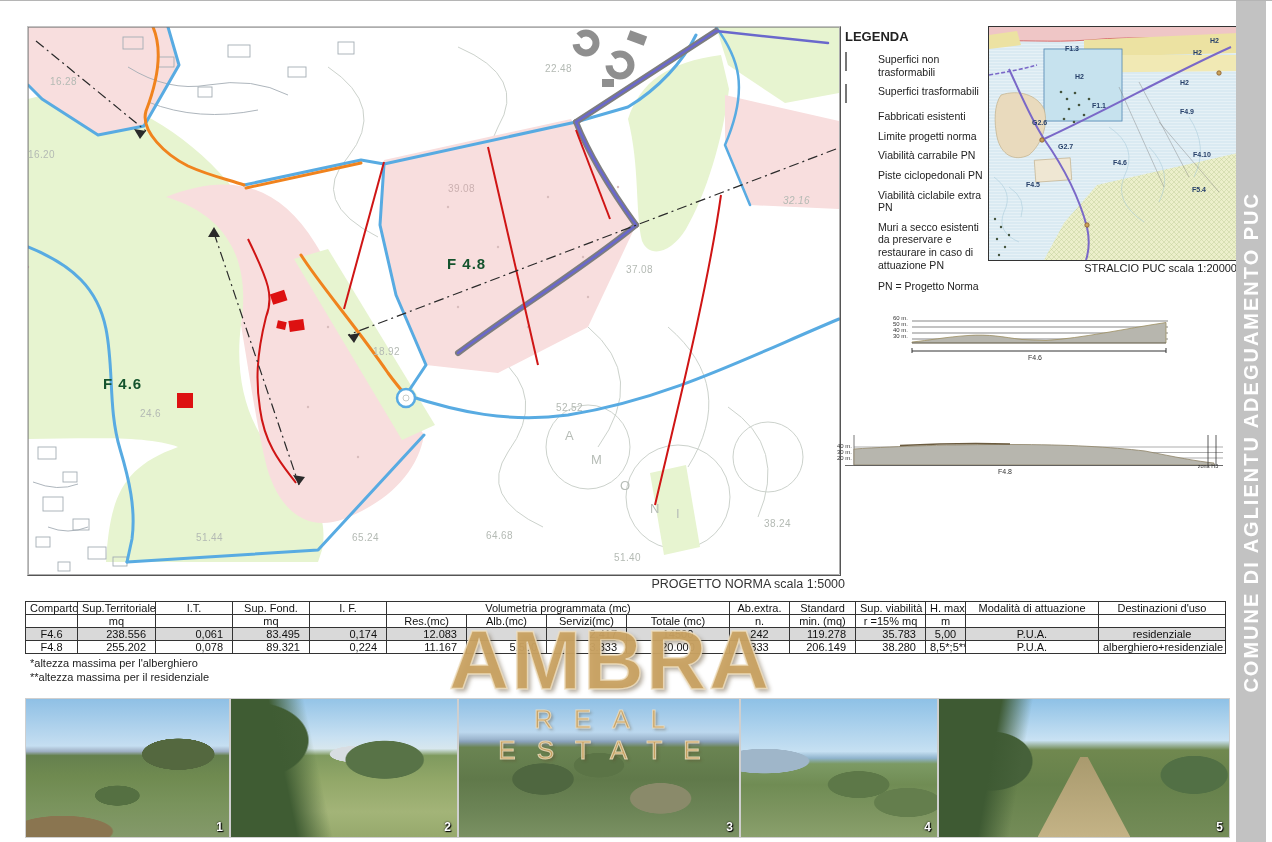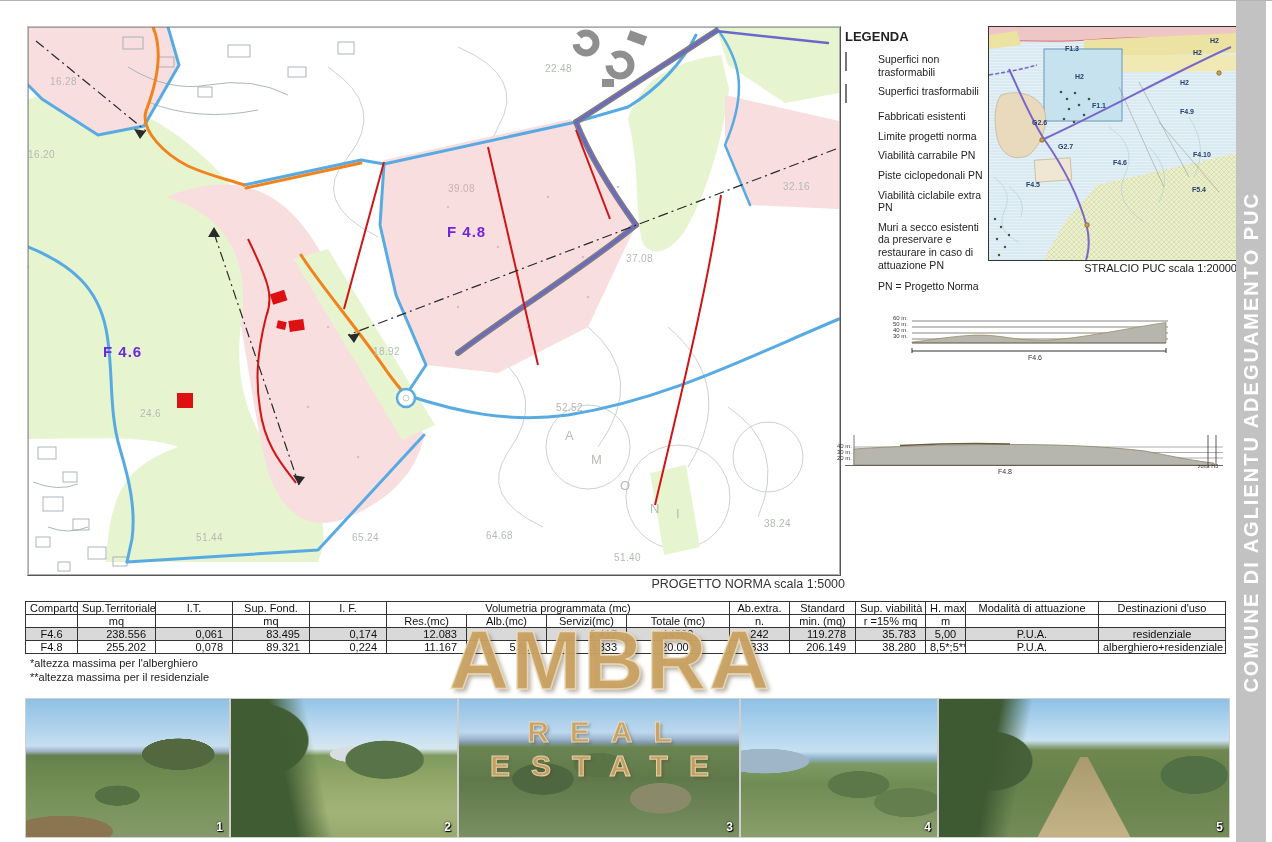--- a/index.html
+++ b/index.html
@@ -4,21 +4,21 @@
 <style>
   html,body{margin:0;padding:0;background:#e9e9e9;}
   .page{position:relative;width:1272px;height:842px;background:#fff;overflow:hidden;
         font-family:"Liberation Sans",sans-serif;border-top:1px solid #b5b5b5;border-bottom:3px solid #4a4a4a;}
   
   .map-frame{position:absolute;left:27px;top:25px;width:812px;height:548px;
              border:1px solid #555;border-top-color:#c2c2c2;border-left-color:#c2c2c2;background:#fff;}
   .map-frame svg{display:block;}
   .map-caption{position:absolute;left:560px;top:576px;width:285px;text-align:right;
                font-size:12.5px;color:#333;}
-  .zlabel{position:absolute;font-size:15px;font-weight:bold;color:#6d28d9;letter-spacing:1px;}
+  .zlabel{position:absolute;font-size:15px;font-weight:bold;color:#14532d;letter-spacing:1px;margin-top:32px;}
   .mlabel{position:absolute;font-size:10px;color:#b4bab4;letter-spacing:.4px;white-space:nowrap;}
   .mlabel.pinkish{color:#cbb0b0;}
   .llabel{position:absolute;font-size:13px;color:#b7bdb7;}
   
   .legend{position:absolute;left:845px;top:28px;width:148px;color:#222;}
   .legend-title{font-size:13px;font-weight:bold;margin-bottom:9px;}
   .litem{display:flex;align-items:flex-start;margin-bottom:7px;}
   .lico{width:26px;flex:0 0 26px;margin-right:7px;}
   .litem .txt{font-size:10.5px;line-height:1.2;}
   .sw{width:20px;height:13px;border:1px solid #777;}
@@ -47,21 +47,21 @@
                   font-weight:normal;overflow:hidden;white-space:nowrap;}
   .datatable thead th{text-align:center;}
   .datatable td.num{text-align:right;padding-right:9px;}
   .datatable td.ctr{text-align:center;}
   .datatable tr.shaded td{background:#d9d9d9;}
   .notes{position:absolute;left:30px;top:656px;font-size:11px;color:#222;line-height:1.25;}
   
   .watermark{position:absolute;left:415px;top:620px;width:390px;text-align:center;z-index:60;pointer-events:none;}
   .wm1{font-size:84px;font-weight:bold;line-height:.95;letter-spacing:2px;color:rgba(201,162,98,.95);
        -webkit-text-stroke:1.5px rgba(240,225,195,.8);text-shadow:3px 3px 4px rgba(90,70,40,.45);}
-  .wm2{font-size:30px;font-weight:bold;letter-spacing:21px;margin-top:14px;color:rgba(201,162,98,.95);
+  .wm2{font-size:26px;font-weight:normal;letter-spacing:21px;margin-top:3px;color:rgba(201,162,98,.95);
        -webkit-text-stroke:1px rgba(240,225,195,.8);text-shadow:2px 2px 3px rgba(90,70,40,.45);}
   
   .photo{position:absolute;top:697px;height:138px;border:1px solid #cfcfcf;z-index:1;}
   .photo .num{position:absolute;right:6px;bottom:3px;color:#fff;font-weight:bold;font-size:12px;
               text-shadow:0 0 2px #000,1px 1px 1px #000;}
   .p1{background:
       radial-gradient(60px 26px at 75% 40%,#54683f 0 60%,transparent 61%),
       radial-gradient(90px 28px at 18% 96%,#8a7550 0 55%,transparent 57%),
       radial-gradient(40px 18px at 45% 70%,#557042 0 55%,transparent 57%),
       linear-gradient(180deg,#8fc0e5 0,#c5def1 34%,#9fb0c4 38%,#65804e 41%,#6f8a50 56%,#79935c 76%,#84996a 100%);}
@@ -237,22 +237,22 @@
   </div>
 
   <span class="zlabel" style="left:103px;top:342px;">F 4.6</span>
   <span class="zlabel" style="left:447px;top:222px;">F 4.8</span>
 
   <span class="mlabel" style="left:545px;top:62px;">22.48</span>
   <span class="mlabel" style="left:50px;top:75px;">16.28</span>
   <span class="mlabel" style="left:28px;top:148px;">16.20</span>
   <span class="mlabel pinkish" style="left:448px;top:182px;">39.08</span>
   <span class="mlabel" style="left:373px;top:345px;">18.92</span>
-  <span class="mlabel" style="left:626px;top:252px;">37.08</span>
-  <span class="mlabel" style="left:783px;top:180px;">32.16</span>
+  <span class="mlabel" style="left:626px;top:263px;">37.08</span>
+  <span class="mlabel" style="left:783px;top:194px;font-style:italic;">32.16</span>
   <span class="mlabel" style="left:140px;top:407px;">24.6</span>
   <span class="mlabel" style="left:556px;top:401px;">52.52</span>
   <span class="mlabel" style="left:196px;top:507px;margin-top:24px;">51.44</span>
   <span class="mlabel" style="left:352px;top:531px;">65.24</span>
   <span class="mlabel" style="left:486px;top:529px;">64.68</span>
   <span class="mlabel" style="left:614px;top:551px;">51.40</span>
   <span class="mlabel" style="left:764px;top:517px;">38.24</span>
 
   <span class="llabel" style="left:565px;top:427px;">A</span>
   <span class="llabel" style="left:591px;top:451px;">M</span>

